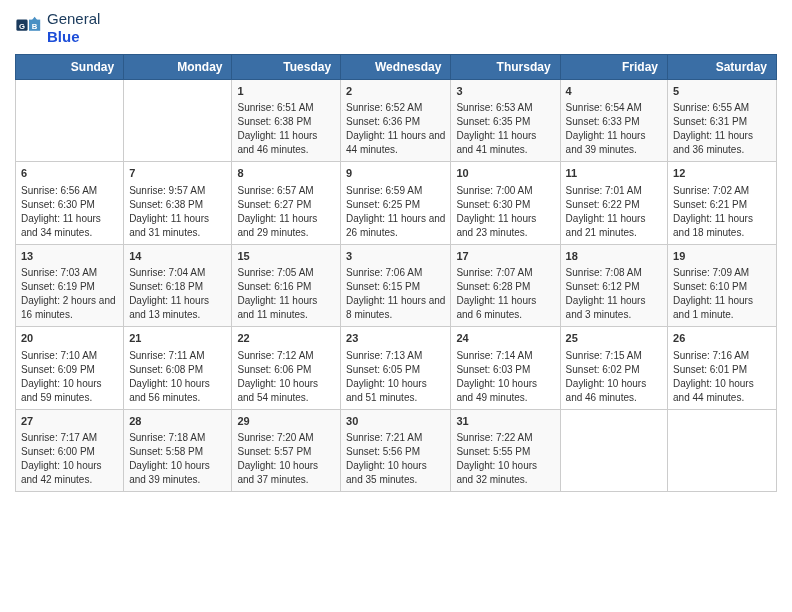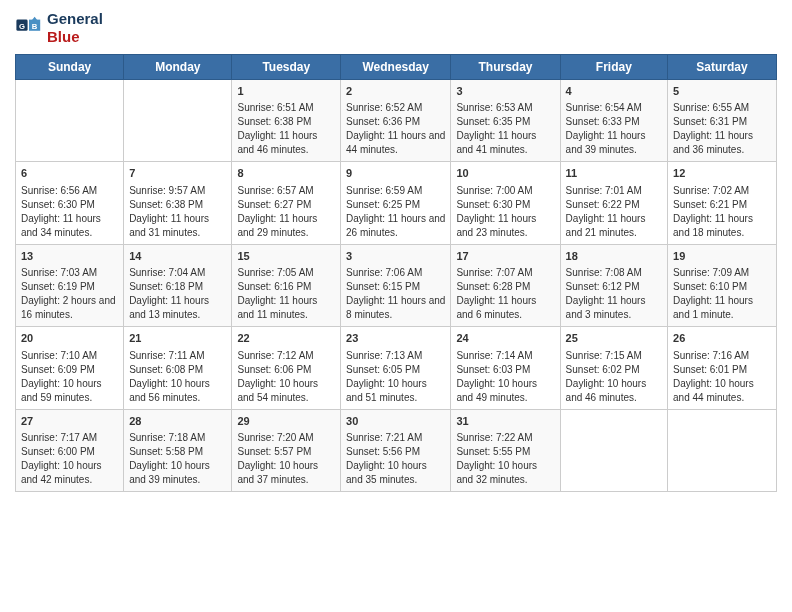--- a/index.html
+++ b/index.html
@@ -43,21 +43,21 @@
       color: #444;
     }
     table {
       width: 100%;
       border-collapse: collapse;
       font-size: 10px;
     }
     thead tr th {
       background-color: #3a6ea5;
       color: #fff;
-      text-align: center;
+      text-align: right;
       padding: 5px 9px;
       font-size: 12px;
       font-weight: bold;
       border: 1px solid #2c5a8a;
     }
     tbody tr td {
       border: 1px solid #ccc;
       vertical-align: top;
       padding: 4px 5px;
       height: 72px;
@@ -87,22 +87,22 @@
   <div class="header">
     <div class="logo">
       <svg class="logo-icon" viewBox="0 0 40 40">
         <rect x="2" y="8" width="16" height="16" rx="2" fill="#1a3a5c"></rect>
         <text x="10" y="21" font-size="11" fill="white" text-anchor="middle" font-weight="bold">G</text>
         <polygon points="20,8 36,8 36,24 20,24" fill="#4a90c4"></polygon>
         <polygon points="28,4 36,14 20,14" fill="#4a90c4"></polygon>
         <text x="28" y="21" font-size="11" fill="white" text-anchor="middle" font-weight="bold">B</text>
       </svg>
       <div>
-        <div style="font-size:15px;font-weight:bold;color:#1a3a5c;line-height:1.2">General</div>
-        <div style="font-size:15px;font-weight:bold;color:#b91c1c;line-height:1.2">Blue</div>
+        <div style="font-size:15px;font-weight:normal;color:#1a3a5c;line-height:1.2">General</div>
+        <div style="font-size:15px;font-weight:bold;color:#1d4ed8;line-height:1.2">Blue</div>
       </div>
     </div>
     <div class="title-block">
       <div class="month-title"></div>
       <div class="location"></div>
     </div>
   </div>
 
   <table>
     <thead>

